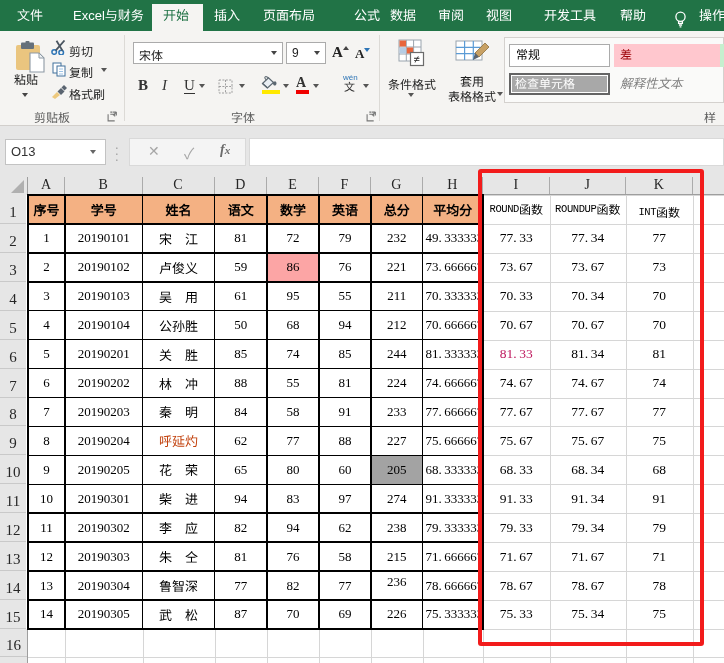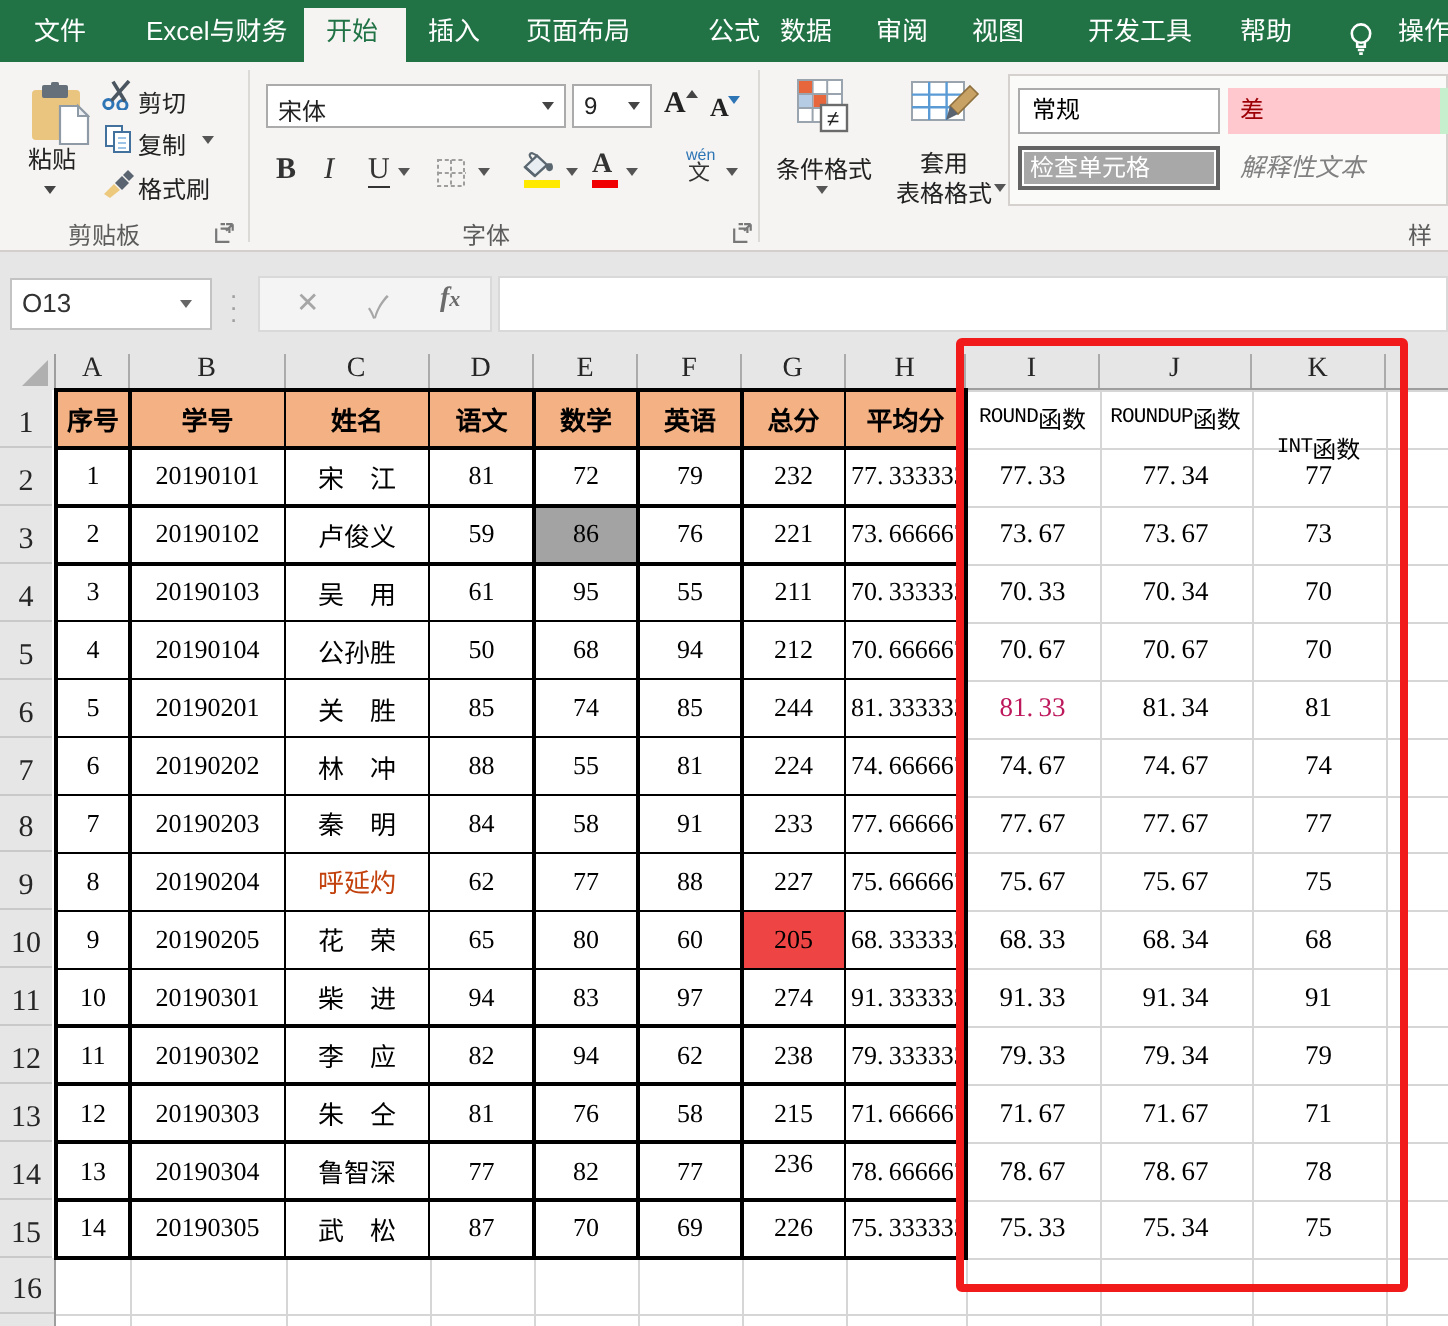--- a/index.html
+++ b/index.html
@@ -225,26 +225,26 @@
 <div style="position:absolute;left:319px;top:195.0px;width:52px;height:28.930000000000007px;background:#f4b183;display:flex;align-items:center;justify-content:center;font:bold 13px 'Liberation Serif',serif;color:#000">英语</div>
 <div style="position:absolute;left:371px;top:195.0px;width:51.5px;height:28.930000000000007px;background:#f4b183;display:flex;align-items:center;justify-content:center;font:bold 13px 'Liberation Serif',serif;color:#000">总分</div>
 <div style="position:absolute;left:422.5px;top:195.0px;width:60.5px;height:28.930000000000007px;background:#f4b183;display:flex;align-items:center;justify-content:center;font:bold 13px 'Liberation Serif',serif;color:#000">平均分</div>
 <div style="position:absolute;left:28px;top:223.93px;width:37px;height:28.930000000000007px;background:#fff;display:flex;align-items:center;justify-content:center;font:13px 'Liberation Serif',serif;color:#000;white-space:pre">1</div>
 <div style="position:absolute;left:65px;top:223.93px;width:77.5px;height:28.930000000000007px;background:#fff;display:flex;align-items:center;justify-content:center;font:13px 'Liberation Serif',serif;color:#000;white-space:pre">20190101</div>
 <div style="position:absolute;left:142.5px;top:223.93px;width:72.0px;height:28.930000000000007px;background:#fff;display:flex;align-items:center;justify-content:center;font:13px 'Liberation Serif',serif;color:#000;white-space:pre">宋　江</div>
 <div style="position:absolute;left:214.5px;top:223.93px;width:52.5px;height:28.930000000000007px;background:#fff;display:flex;align-items:center;justify-content:center;font:13px 'Liberation Serif',serif;color:#000;white-space:pre">81</div>
 <div style="position:absolute;left:267px;top:223.93px;width:52px;height:28.930000000000007px;background:#fff;display:flex;align-items:center;justify-content:center;font:13px 'Liberation Serif',serif;color:#000;white-space:pre">72</div>
 <div style="position:absolute;left:319px;top:223.93px;width:52px;height:28.930000000000007px;background:#fff;display:flex;align-items:center;justify-content:center;font:13px 'Liberation Serif',serif;color:#000;white-space:pre">79</div>
 <div style="position:absolute;left:371px;top:223.93px;width:51.5px;height:28.930000000000007px;background:#fff;display:flex;align-items:center;justify-content:center;font:13px 'Liberation Serif',serif;color:#000;white-space:pre">232</div>
-<div style="position:absolute;left:422.5px;top:223.93px;width:59.5px;height:28.930000000000007px;background:#fff;overflow:hidden;display:flex;align-items:center;font:13px 'Liberation Serif',serif;color:#000;padding-left:3px;box-sizing:border-box;white-space:nowrap">77. 333333</div>
+<div style="position:absolute;left:422.5px;top:223.93px;width:59.5px;height:28.930000000000007px;background:#fff;overflow:hidden;display:flex;align-items:center;font:13px 'Liberation Serif',serif;color:#000;padding-left:3px;box-sizing:border-box;white-space:nowrap">49. 333333</div>
 <div style="position:absolute;left:28px;top:252.86px;width:37px;height:28.92999999999995px;background:#fff;display:flex;align-items:center;justify-content:center;font:13px 'Liberation Serif',serif;color:#000;white-space:pre">2</div>
 <div style="position:absolute;left:65px;top:252.86px;width:77.5px;height:28.92999999999995px;background:#fff;display:flex;align-items:center;justify-content:center;font:13px 'Liberation Serif',serif;color:#000;white-space:pre">20190102</div>
 <div style="position:absolute;left:142.5px;top:252.86px;width:72.0px;height:28.92999999999995px;background:#fff;display:flex;align-items:center;justify-content:center;font:13px 'Liberation Serif',serif;color:#000;white-space:pre">卢俊义</div>
 <div style="position:absolute;left:214.5px;top:252.86px;width:52.5px;height:28.92999999999995px;background:#fff;display:flex;align-items:center;justify-content:center;font:13px 'Liberation Serif',serif;color:#000;white-space:pre">59</div>
-<div style="position:absolute;left:267px;top:252.86px;width:52px;height:28.92999999999995px;background:#a3a3a3;display:flex;align-items:center;justify-content:center;font:13px 'Liberation Serif',serif;color:#000;white-space:pre">86</div>
+<div style="position:absolute;left:267px;top:252.86px;width:52px;height:28.92999999999995px;background:#fca5a5;display:flex;align-items:center;justify-content:center;font:13px 'Liberation Serif',serif;color:#000;white-space:pre">86</div>
 <div style="position:absolute;left:319px;top:252.86px;width:52px;height:28.92999999999995px;background:#fff;display:flex;align-items:center;justify-content:center;font:13px 'Liberation Serif',serif;color:#000;white-space:pre">76</div>
 <div style="position:absolute;left:371px;top:252.86px;width:51.5px;height:28.92999999999995px;background:#fff;display:flex;align-items:center;justify-content:center;font:13px 'Liberation Serif',serif;color:#000;white-space:pre">221</div>
 <div style="position:absolute;left:422.5px;top:252.86px;width:59.5px;height:28.92999999999995px;background:#fff;overflow:hidden;display:flex;align-items:center;font:13px 'Liberation Serif',serif;color:#000;padding-left:3px;box-sizing:border-box;white-space:nowrap">73. 666667</div>
 <div style="position:absolute;left:28px;top:281.78999999999996px;width:37px;height:28.930000000000064px;background:#fff;display:flex;align-items:center;justify-content:center;font:13px 'Liberation Serif',serif;color:#000;white-space:pre">3</div>
 <div style="position:absolute;left:65px;top:281.78999999999996px;width:77.5px;height:28.930000000000064px;background:#fff;display:flex;align-items:center;justify-content:center;font:13px 'Liberation Serif',serif;color:#000;white-space:pre">20190103</div>
 <div style="position:absolute;left:142.5px;top:281.78999999999996px;width:72.0px;height:28.930000000000064px;background:#fff;display:flex;align-items:center;justify-content:center;font:13px 'Liberation Serif',serif;color:#000;white-space:pre">吴　用</div>
 <div style="position:absolute;left:214.5px;top:281.78999999999996px;width:52.5px;height:28.930000000000064px;background:#fff;display:flex;align-items:center;justify-content:center;font:13px 'Liberation Serif',serif;color:#000;white-space:pre">61</div>
 <div style="position:absolute;left:267px;top:281.78999999999996px;width:52px;height:28.930000000000064px;background:#fff;display:flex;align-items:center;justify-content:center;font:13px 'Liberation Serif',serif;color:#000;white-space:pre">95</div>
 <div style="position:absolute;left:319px;top:281.78999999999996px;width:52px;height:28.930000000000064px;background:#fff;display:flex;align-items:center;justify-content:center;font:13px 'Liberation Serif',serif;color:#000;white-space:pre">55</div>
 <div style="position:absolute;left:371px;top:281.78999999999996px;width:51.5px;height:28.930000000000064px;background:#fff;display:flex;align-items:center;justify-content:center;font:13px 'Liberation Serif',serif;color:#000;white-space:pre">211</div>
@@ -288,21 +288,21 @@
 <div style="position:absolute;left:267px;top:426.44px;width:52px;height:28.930000000000007px;background:#fff;display:flex;align-items:center;justify-content:center;font:13px 'Liberation Serif',serif;color:#000;white-space:pre">77</div>
 <div style="position:absolute;left:319px;top:426.44px;width:52px;height:28.930000000000007px;background:#fff;display:flex;align-items:center;justify-content:center;font:13px 'Liberation Serif',serif;color:#000;white-space:pre">88</div>
 <div style="position:absolute;left:371px;top:426.44px;width:51.5px;height:28.930000000000007px;background:#fff;display:flex;align-items:center;justify-content:center;font:13px 'Liberation Serif',serif;color:#000;white-space:pre">227</div>
 <div style="position:absolute;left:422.5px;top:426.44px;width:59.5px;height:28.930000000000007px;background:#fff;overflow:hidden;display:flex;align-items:center;font:13px 'Liberation Serif',serif;color:#000;padding-left:3px;box-sizing:border-box;white-space:nowrap">75. 666667</div>
 <div style="position:absolute;left:28px;top:455.37px;width:37px;height:28.930000000000007px;background:#fff;display:flex;align-items:center;justify-content:center;font:13px 'Liberation Serif',serif;color:#000;white-space:pre">9</div>
 <div style="position:absolute;left:65px;top:455.37px;width:77.5px;height:28.930000000000007px;background:#fff;display:flex;align-items:center;justify-content:center;font:13px 'Liberation Serif',serif;color:#000;white-space:pre">20190205</div>
 <div style="position:absolute;left:142.5px;top:455.37px;width:72.0px;height:28.930000000000007px;background:#fff;display:flex;align-items:center;justify-content:center;font:13px 'Liberation Serif',serif;color:#000;white-space:pre">花　荣</div>
 <div style="position:absolute;left:214.5px;top:455.37px;width:52.5px;height:28.930000000000007px;background:#fff;display:flex;align-items:center;justify-content:center;font:13px 'Liberation Serif',serif;color:#000;white-space:pre">65</div>
 <div style="position:absolute;left:267px;top:455.37px;width:52px;height:28.930000000000007px;background:#fff;display:flex;align-items:center;justify-content:center;font:13px 'Liberation Serif',serif;color:#000;white-space:pre">80</div>
 <div style="position:absolute;left:319px;top:455.37px;width:52px;height:28.930000000000007px;background:#fff;display:flex;align-items:center;justify-content:center;font:13px 'Liberation Serif',serif;color:#000;white-space:pre">60</div>
-<div style="position:absolute;left:371px;top:455.37px;width:51.5px;height:28.930000000000007px;background:#ef4444;display:flex;align-items:center;justify-content:center;font:13px 'Liberation Serif',serif;color:#000;white-space:pre">205</div>
+<div style="position:absolute;left:371px;top:455.37px;width:51.5px;height:28.930000000000007px;background:#a3a3a3;display:flex;align-items:center;justify-content:center;font:13px 'Liberation Serif',serif;color:#000;white-space:pre">205</div>
 <div style="position:absolute;left:422.5px;top:455.37px;width:59.5px;height:28.930000000000007px;background:#fff;overflow:hidden;display:flex;align-items:center;font:13px 'Liberation Serif',serif;color:#000;padding-left:3px;box-sizing:border-box;white-space:nowrap">68. 333333</div>
 <div style="position:absolute;left:28px;top:484.3px;width:37px;height:28.930000000000007px;background:#fff;display:flex;align-items:center;justify-content:center;font:13px 'Liberation Serif',serif;color:#000;white-space:pre">10</div>
 <div style="position:absolute;left:65px;top:484.3px;width:77.5px;height:28.930000000000007px;background:#fff;display:flex;align-items:center;justify-content:center;font:13px 'Liberation Serif',serif;color:#000;white-space:pre">20190301</div>
 <div style="position:absolute;left:142.5px;top:484.3px;width:72.0px;height:28.930000000000007px;background:#fff;display:flex;align-items:center;justify-content:center;font:13px 'Liberation Serif',serif;color:#000;white-space:pre">柴　进</div>
 <div style="position:absolute;left:214.5px;top:484.3px;width:52.5px;height:28.930000000000007px;background:#fff;display:flex;align-items:center;justify-content:center;font:13px 'Liberation Serif',serif;color:#000;white-space:pre">94</div>
 <div style="position:absolute;left:267px;top:484.3px;width:52px;height:28.930000000000007px;background:#fff;display:flex;align-items:center;justify-content:center;font:13px 'Liberation Serif',serif;color:#000;white-space:pre">83</div>
 <div style="position:absolute;left:319px;top:484.3px;width:52px;height:28.930000000000007px;background:#fff;display:flex;align-items:center;justify-content:center;font:13px 'Liberation Serif',serif;color:#000;white-space:pre">97</div>
 <div style="position:absolute;left:371px;top:484.3px;width:51.5px;height:28.930000000000007px;background:#fff;display:flex;align-items:center;justify-content:center;font:13px 'Liberation Serif',serif;color:#000;white-space:pre">274</div>
 <div style="position:absolute;left:422.5px;top:484.3px;width:59.5px;height:28.930000000000007px;background:#fff;overflow:hidden;display:flex;align-items:center;font:13px 'Liberation Serif',serif;color:#000;padding-left:3px;box-sizing:border-box;white-space:nowrap">91. 333333</div>
 <div style="position:absolute;left:28px;top:513.23px;width:37px;height:28.92999999999995px;background:#fff;display:flex;align-items:center;justify-content:center;font:13px 'Liberation Serif',serif;color:#000;white-space:pre">11</div>
@@ -363,21 +363,21 @@
 <div style="position:absolute;left:421.75px;top:194.25px;width:1.5px;height:435.45000000000005px;background:#000"></div>
 <div style="position:absolute;left:482.25px;top:194.25px;width:1.5px;height:435.45000000000005px;background:#000"></div>
 <div style="position:absolute;left:484px;top:196.0px;width:64.5px;height:26.93px;display:flex;align-items:center;justify-content:center;color:#000;white-space:nowrap;overflow:hidden">
       <span style="font:10.5px 'Liberation Mono',monospace;letter-spacing:-0.4px">ROUND</span>
       <span style="font:12px 'Liberation Serif',serif">函数</span>
     </div>
 <div style="position:absolute;left:550.5px;top:196.0px;width:74.5px;height:26.93px;display:flex;align-items:center;justify-content:center;color:#000;white-space:nowrap;overflow:hidden">
       <span style="font:10.5px 'Liberation Mono',monospace;letter-spacing:-0.4px">ROUNDUP</span>
       <span style="font:12px 'Liberation Serif',serif">函数</span>
     </div>
-<div style="position:absolute;left:627px;top:204px;width:64.5px;height:39px;display:flex;align-items:center;justify-content:center;color:#000;white-space:nowrap;overflow:hidden">
+<div style="position:absolute;left:627px;top:192px;width:64.5px;height:39px;display:flex;align-items:center;justify-content:center;color:#000;white-space:nowrap;overflow:hidden">
       <span style="font:10.5px 'Liberation Mono',monospace;letter-spacing:-0.4px">INT</span>
       <span style="font:12px 'Liberation Serif',serif">函数</span>
     </div>
 <div style="position:absolute;left:484px;top:224.93px;width:64.5px;height:26.93px;display:flex;align-items:center;justify-content:center;font:13.5px 'Liberation Serif',serif;color:#000;white-space:pre">77. 33</div>
 <div style="position:absolute;left:550.5px;top:224.93px;width:74.5px;height:26.93px;display:flex;align-items:center;justify-content:center;font:13.5px 'Liberation Serif',serif;color:#000;white-space:pre">77. 34</div>
 <div style="position:absolute;left:627px;top:224.93px;width:64.5px;height:26.93px;display:flex;align-items:center;justify-content:center;font:13.5px 'Liberation Serif',serif;color:#000;white-space:pre">77</div>
 <div style="position:absolute;left:484px;top:253.86px;width:64.5px;height:26.93px;display:flex;align-items:center;justify-content:center;font:13.5px 'Liberation Serif',serif;color:#000;white-space:pre">73. 67</div>
 <div style="position:absolute;left:550.5px;top:253.86px;width:74.5px;height:26.93px;display:flex;align-items:center;justify-content:center;font:13.5px 'Liberation Serif',serif;color:#000;white-space:pre">73. 67</div>
 <div style="position:absolute;left:627px;top:253.86px;width:64.5px;height:26.93px;display:flex;align-items:center;justify-content:center;font:13.5px 'Liberation Serif',serif;color:#000;white-space:pre">73</div>
 <div style="position:absolute;left:484px;top:282.78999999999996px;width:64.5px;height:26.93px;display:flex;align-items:center;justify-content:center;font:13.5px 'Liberation Serif',serif;color:#000;white-space:pre">70. 33</div>

